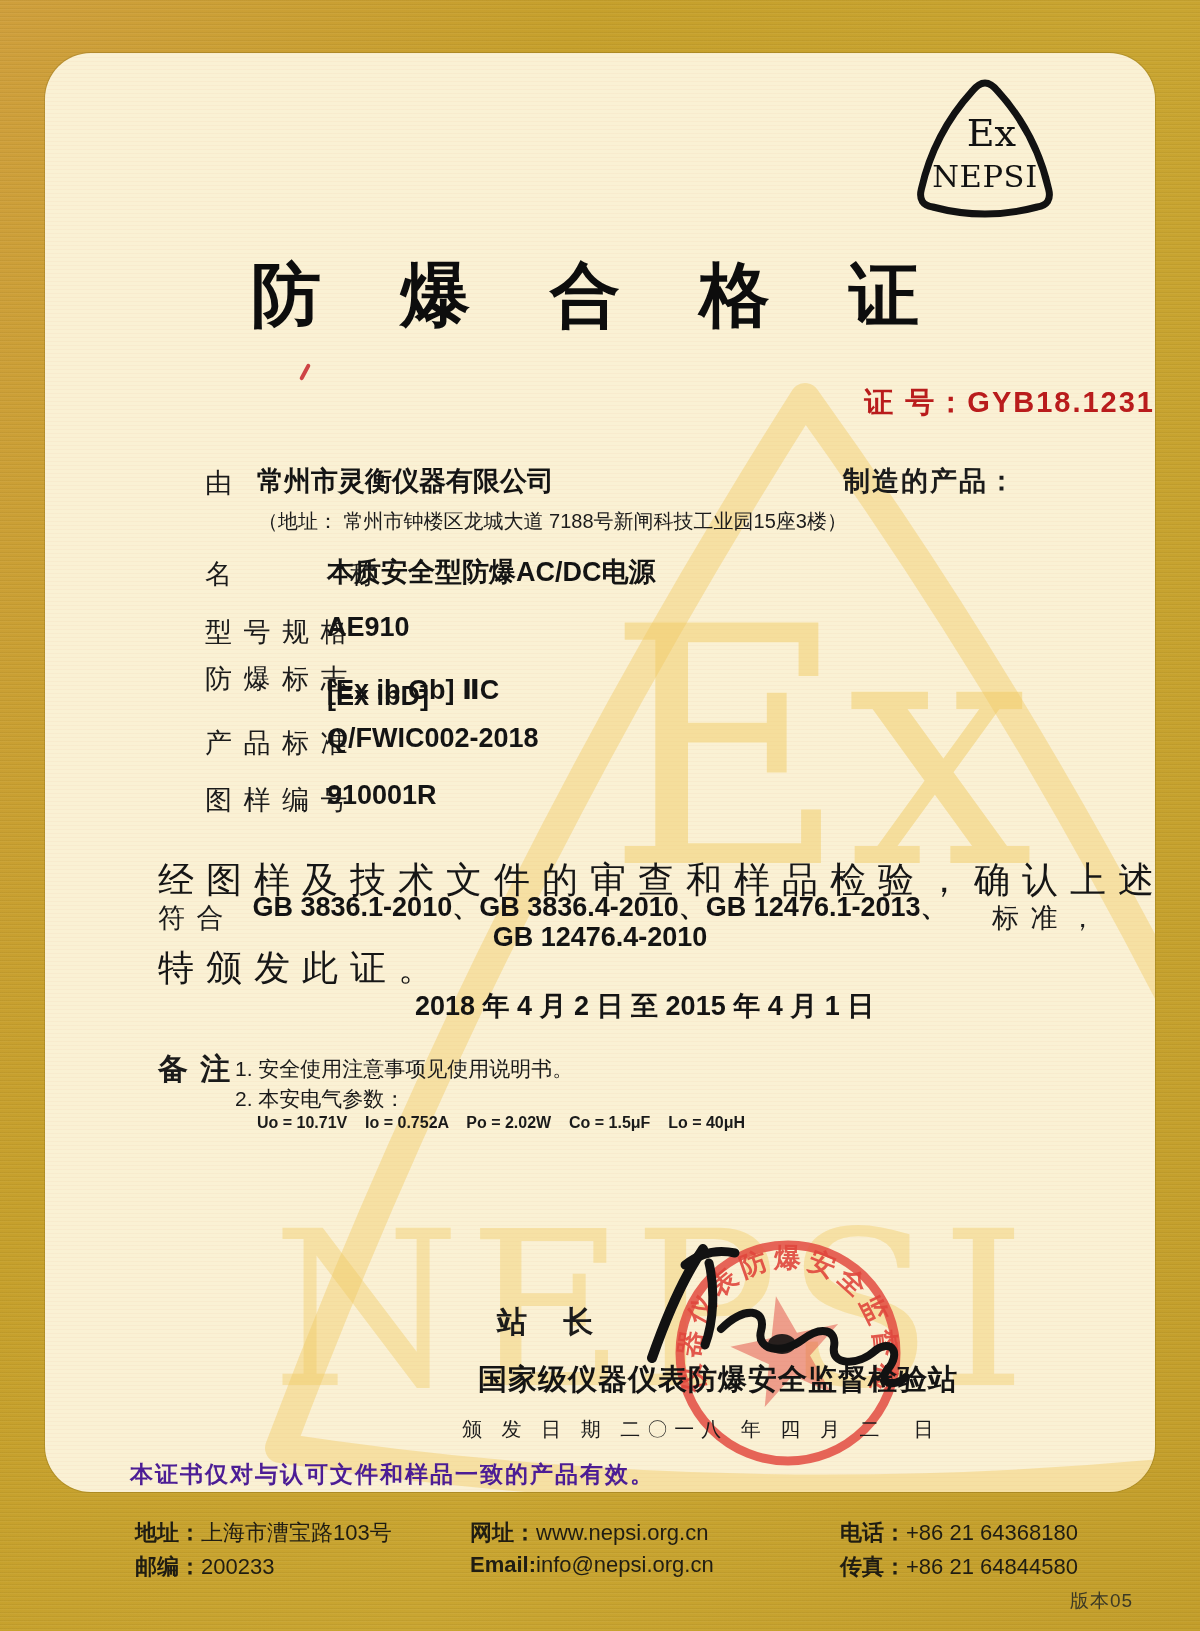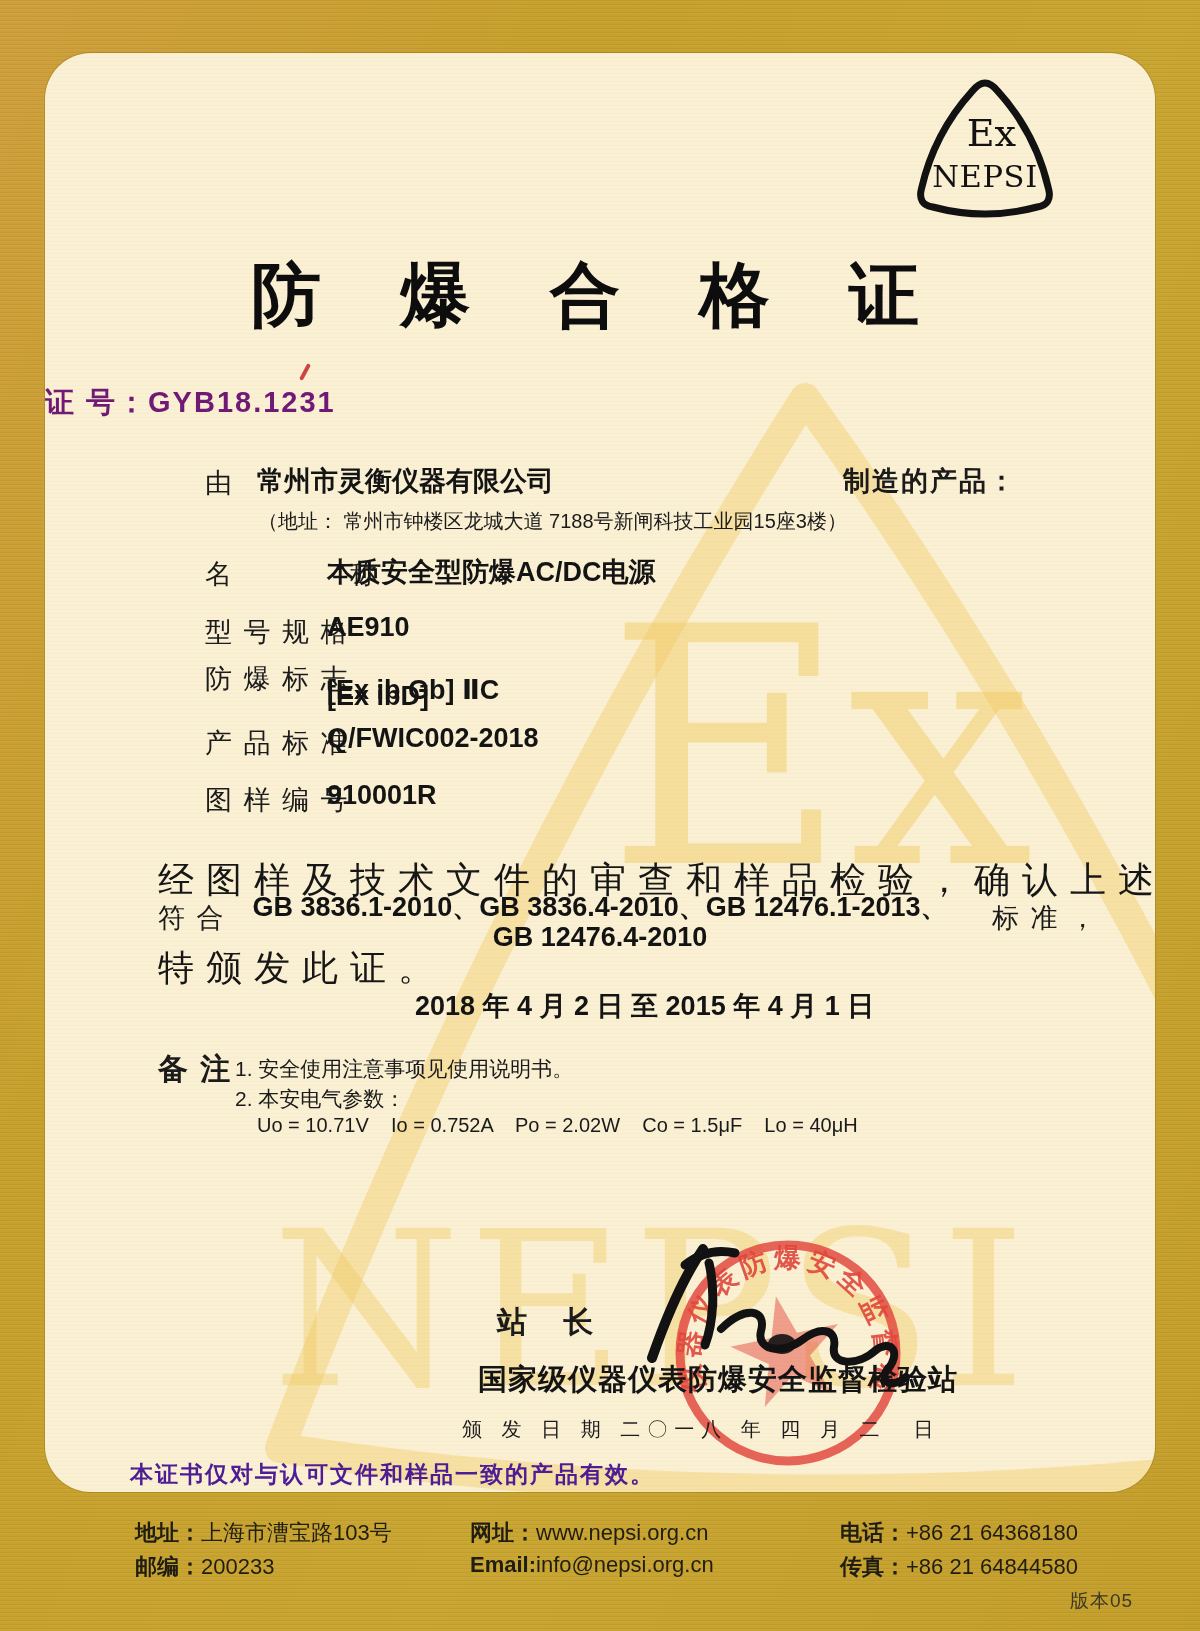--- a/index.html
+++ b/index.html
@@ -13,29 +13,29 @@
   .panel{
     position:absolute;left:45px;top:53px;width:1110px;height:1439px;
     background:#faf1d4;border-radius:46px;overflow:hidden;
     box-shadow:0 0 0 1px rgba(120,90,10,.25);
   }
   .panel::before{content:"";position:absolute;inset:0;pointer-events:none;z-index:0;
     background:repeating-linear-gradient(180deg,rgba(235,185,150,0.10) 0 1px,transparent 1px 4px);}
   .abs{position:absolute;}
   .title{left:0;top:196px;width:100%;text-align:center;font-size:70px;font-weight:bold;
     letter-spacing:30px;color:#0d0d0d;z-index:3;}
-  .certline{left:0;top:330px;width:100%;text-align:left;font-size:29px;font-weight:bold;
-    letter-spacing:2px;color:#701a75;z-index:3;}
+  .certline{left:0;top:330px;width:100%;text-align:right;font-size:29px;font-weight:bold;
+    letter-spacing:2px;color:#b91c1c;z-index:3;}
   .lbl{font-size:27px;color:#1b1b1b;letter-spacing:2px;z-index:3;}
   .val{font-size:27px;font-weight:bold;color:#141414;z-index:3;}
   .addr{font-size:20px;color:#1b1b1b;z-index:3;}
   .para{font-size:36px;color:#161616;letter-spacing:1px;white-space:nowrap;z-index:3;}
   .stdline{font-size:27px;font-weight:bold;color:#131313;z-index:3;width:760px;text-align:center;white-space:nowrap;}
   .note{font-size:21px;color:#1a1a1a;z-index:3;}
-  .params{font-size:20px;font-weight:normal;color:#1a1a1a;white-space:pre;z-index:3;}
+  .params{font-size:16px;font-weight:bold;color:#1a1a1a;white-space:pre;z-index:3;}
   .big{font-size:30px;font-weight:bold;}
   .footer-cell{position:absolute;font-size:22px;color:#201d12;white-space:nowrap;}
   .footer-cell b{font-weight:bold;text-align:center;}
   .version{position:absolute;left:1070px;top:1588px;font-size:19px;color:#3d3a24;letter-spacing:1px;}
   svg{overflow:visible;}
   .wm{position:absolute;inset:0;z-index:0;pointer-events:none;}
   .stamp{position:absolute;left:611px;top:1168px;width:264px;height:264px;z-index:2;}
   .sig{position:absolute;left:540px;top:1130px;width:420px;height:260px;z-index:4;}
   .redmark{position:absolute;left:258px;top:310px;width:4px;height:18px;background:#c5262b;
     transform:rotate(28deg);border-radius:2px;z-index:3;opacity:.85;}

